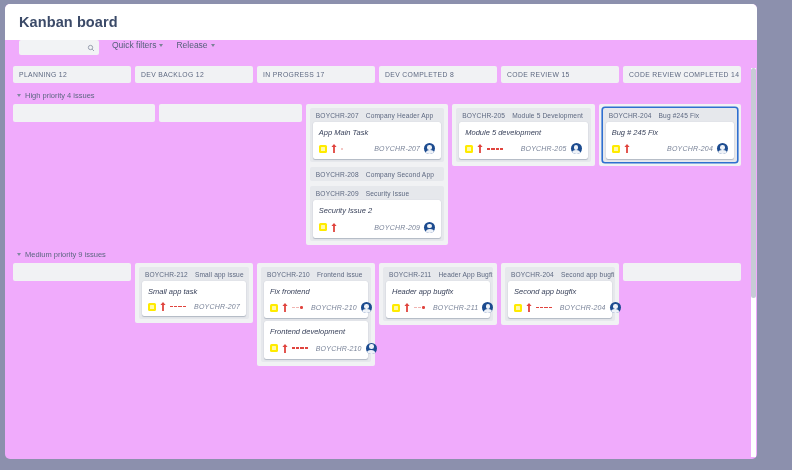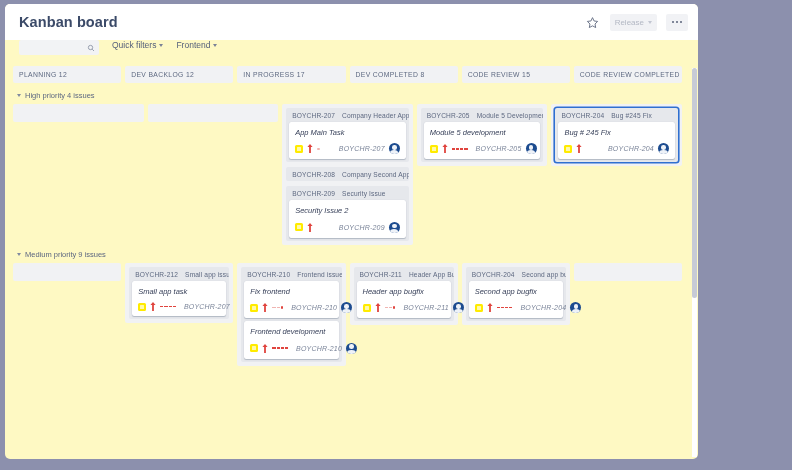--- a/index.html
+++ b/index.html
@@ -5,22 +5,22 @@
   * { box-sizing: border-box; margin: 0; padding: 0; }
   html, body {
     width: 792px; height: 470px;
     font-family: "Liberation Sans", sans-serif;
     background: #8c90ad;
     overflow: hidden;
   }
   #app-window {
     position: absolute;
     left: 5px; top: 4px;
-    width: 693px; height: 455px;
-    background: #fef9c3;
+    width: 752px; height: 455px;
+    background: #f0abfc;
     border-radius: 5px;
     overflow: hidden;
     display: flex;
     flex-direction: column;
   }
 
   
   #board-header {
     height: 36px;
     flex: none;
@@ -313,54 +313,38 @@
     border-radius: 3px;
   }
 </style>
 </head>
 <body>
 
 <div id="app-window">
 
   <div id="board-header">
     <div id="page-title">Kanban board</div>
-    <div id="header-actions">
-      <div class="hdr-icon-btn">
-        <svg width="13" height="13" viewBox="0 0 24 24" fill="none" stroke="currentColor" stroke-width="1.8">
-          <polygon points="12,3 14.9,9.2 21.5,10 16.7,14.8 17.9,21.4 12,18.2 6.1,21.4 7.3,14.8 2.5,10 9.1,9.2"></polygon>
-        </svg>
-      </div>
-      <div id="release-select">
-        <span>Release</span>
-        <span class="caret" style="border-top-color:#c2c6d1"></span>
-      </div>
-      <div id="more-button">
-        <i></i>
-        <i></i>
-        <i></i>
-      </div>
-    </div>
   </div>
 
   <div id="filter-bar">
     <div id="search-box">
       <input id="search-input" type="text" placeholder="" style="">
       <span id="search-icon">
         <svg width="8" height="8" viewBox="0 0 24 24" fill="none" stroke="currentColor" stroke-width="2.6">
           <circle cx="10.5" cy="10.5" r="6.5"></circle>
             <line x1="15.5" y1="15.5" x2="21" y2="21"></line>
         </svg>
       </span>
     </div>
     <div class="filter-dropdown">
       <span>Quick filters</span>
       <span class="caret"></span>
     </div>
     <div class="filter-dropdown">
-      <span>Frontend</span>
+      <span>Release</span>
       <span class="caret"></span>
     </div>
   </div>
 
   <div id="board-area">
     <div id="board-inner">
       <div id="column-headers">
           <div class="col-header">PLANNING 12</div>
           <div class="col-header">DEV BACKLOG 12</div>
           <div class="col-header">IN PROGRESS  17</div>

